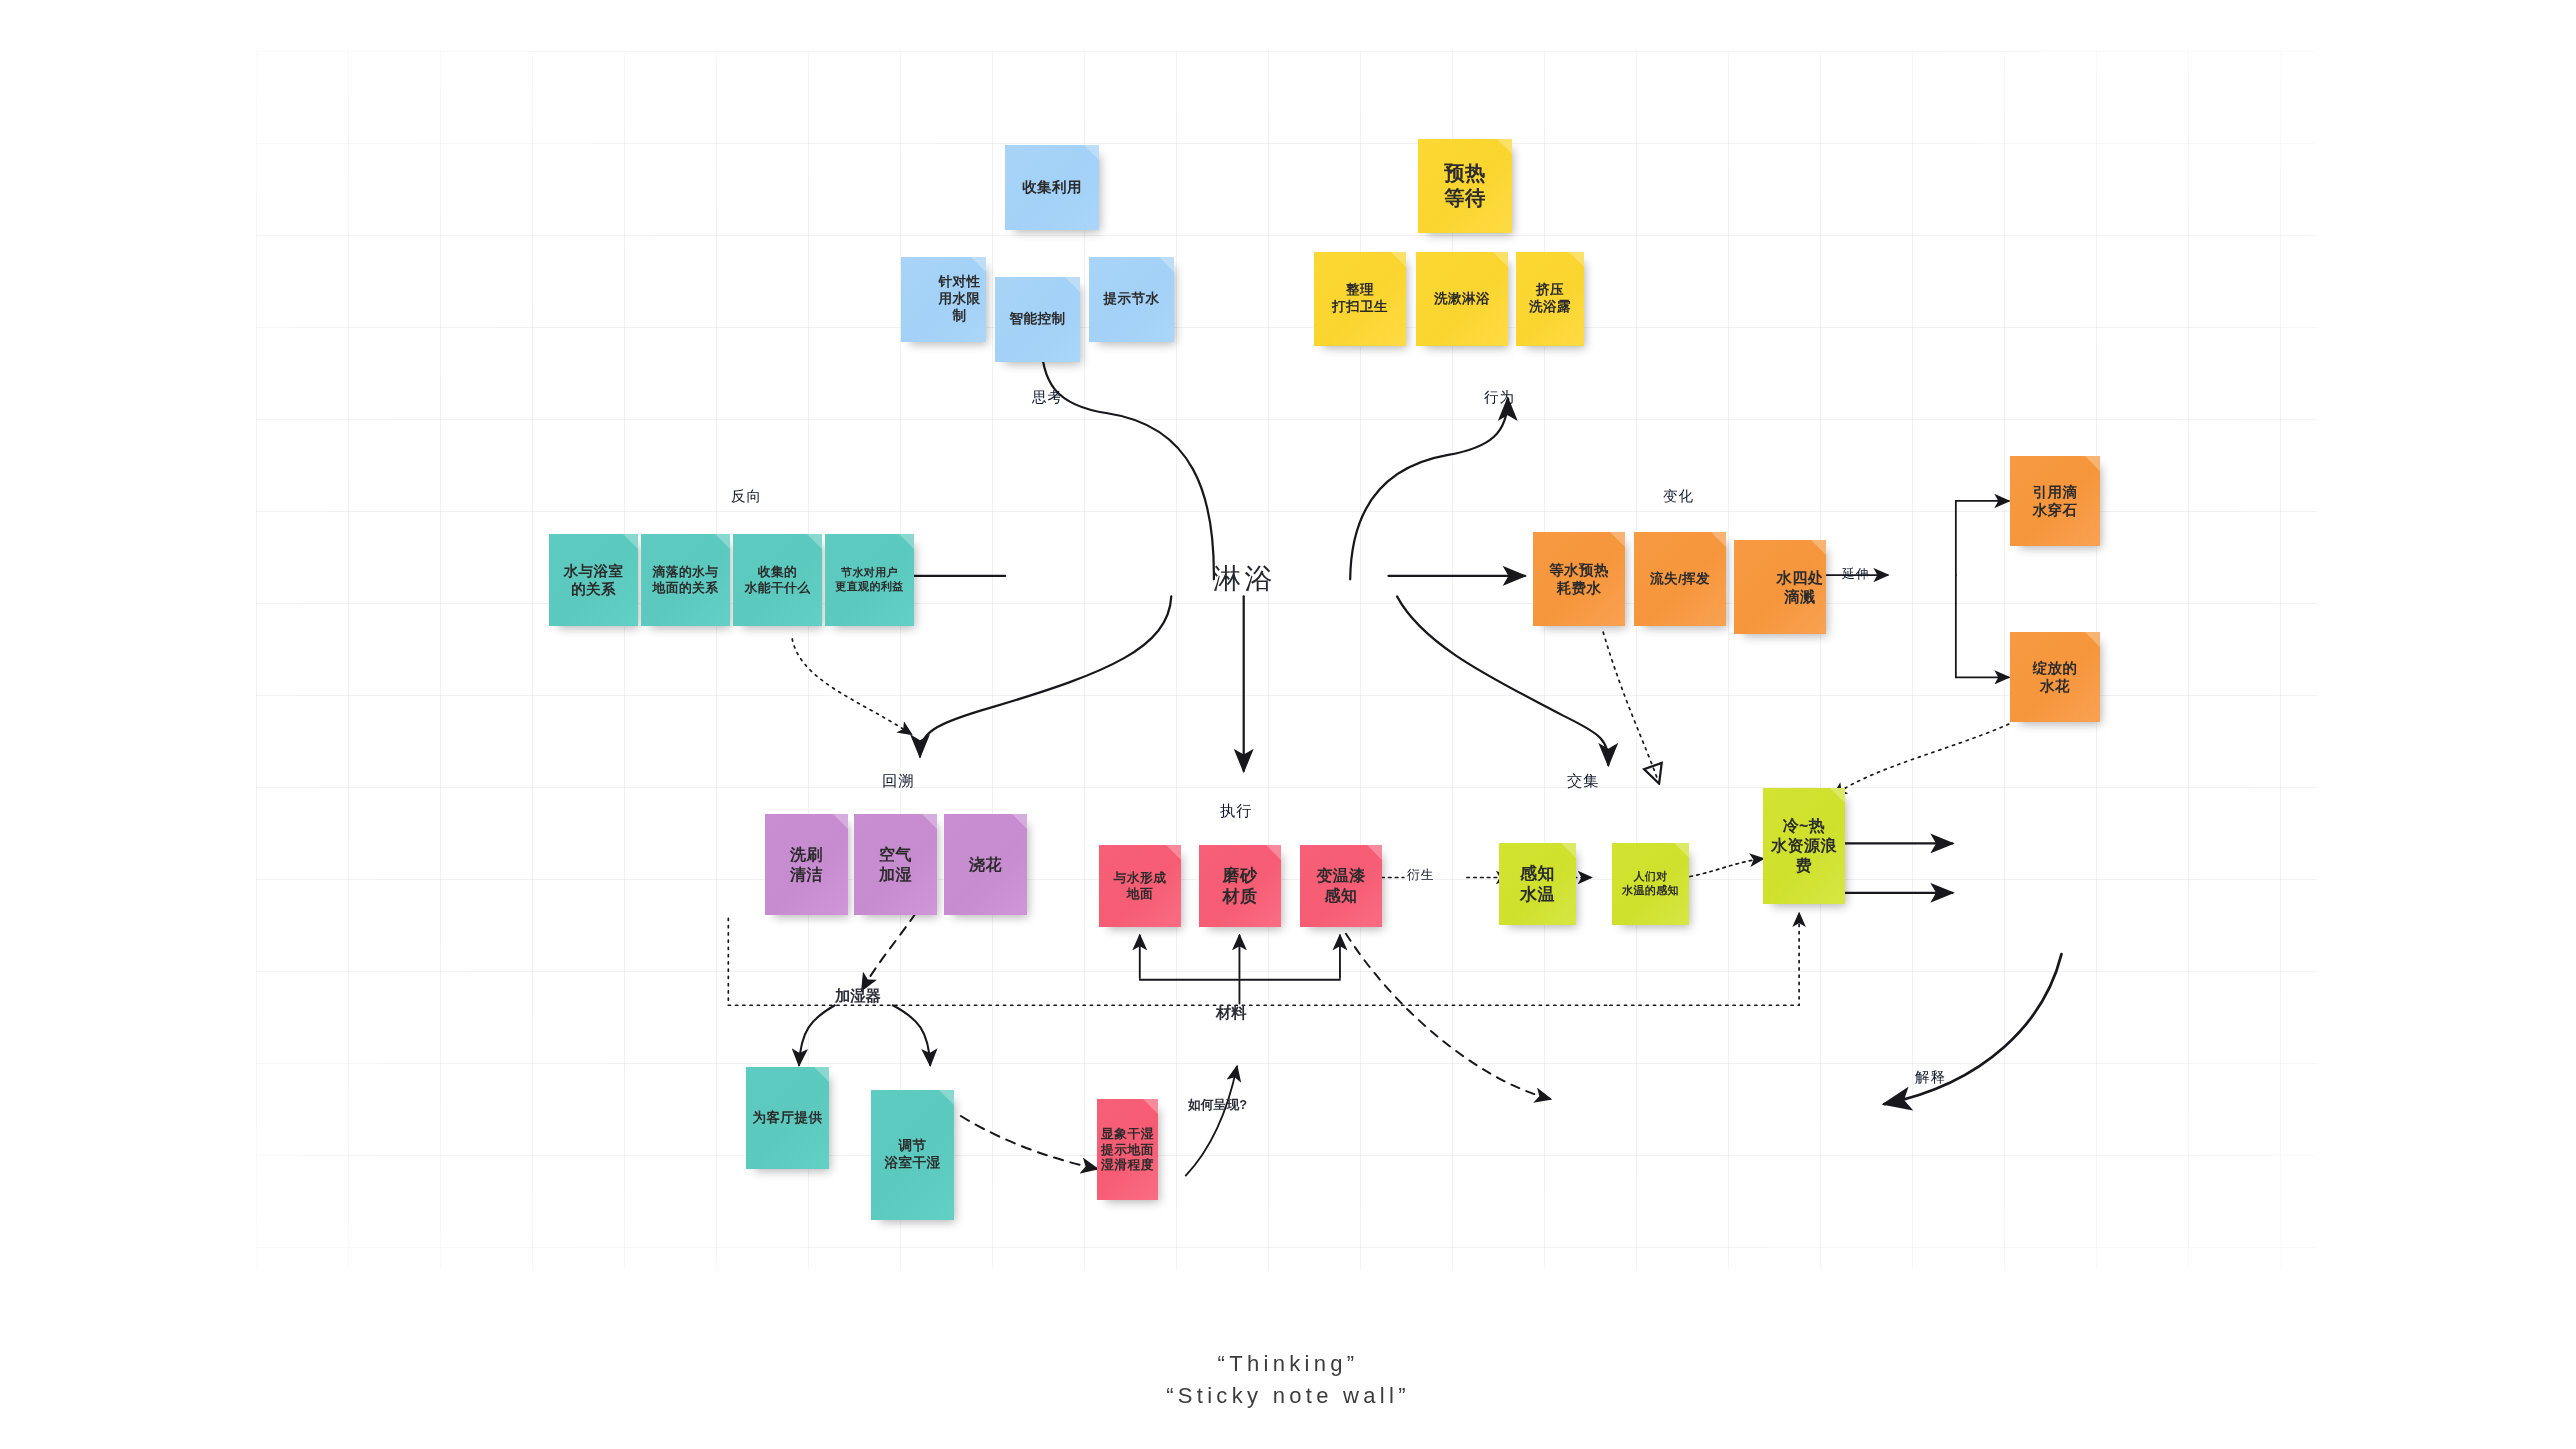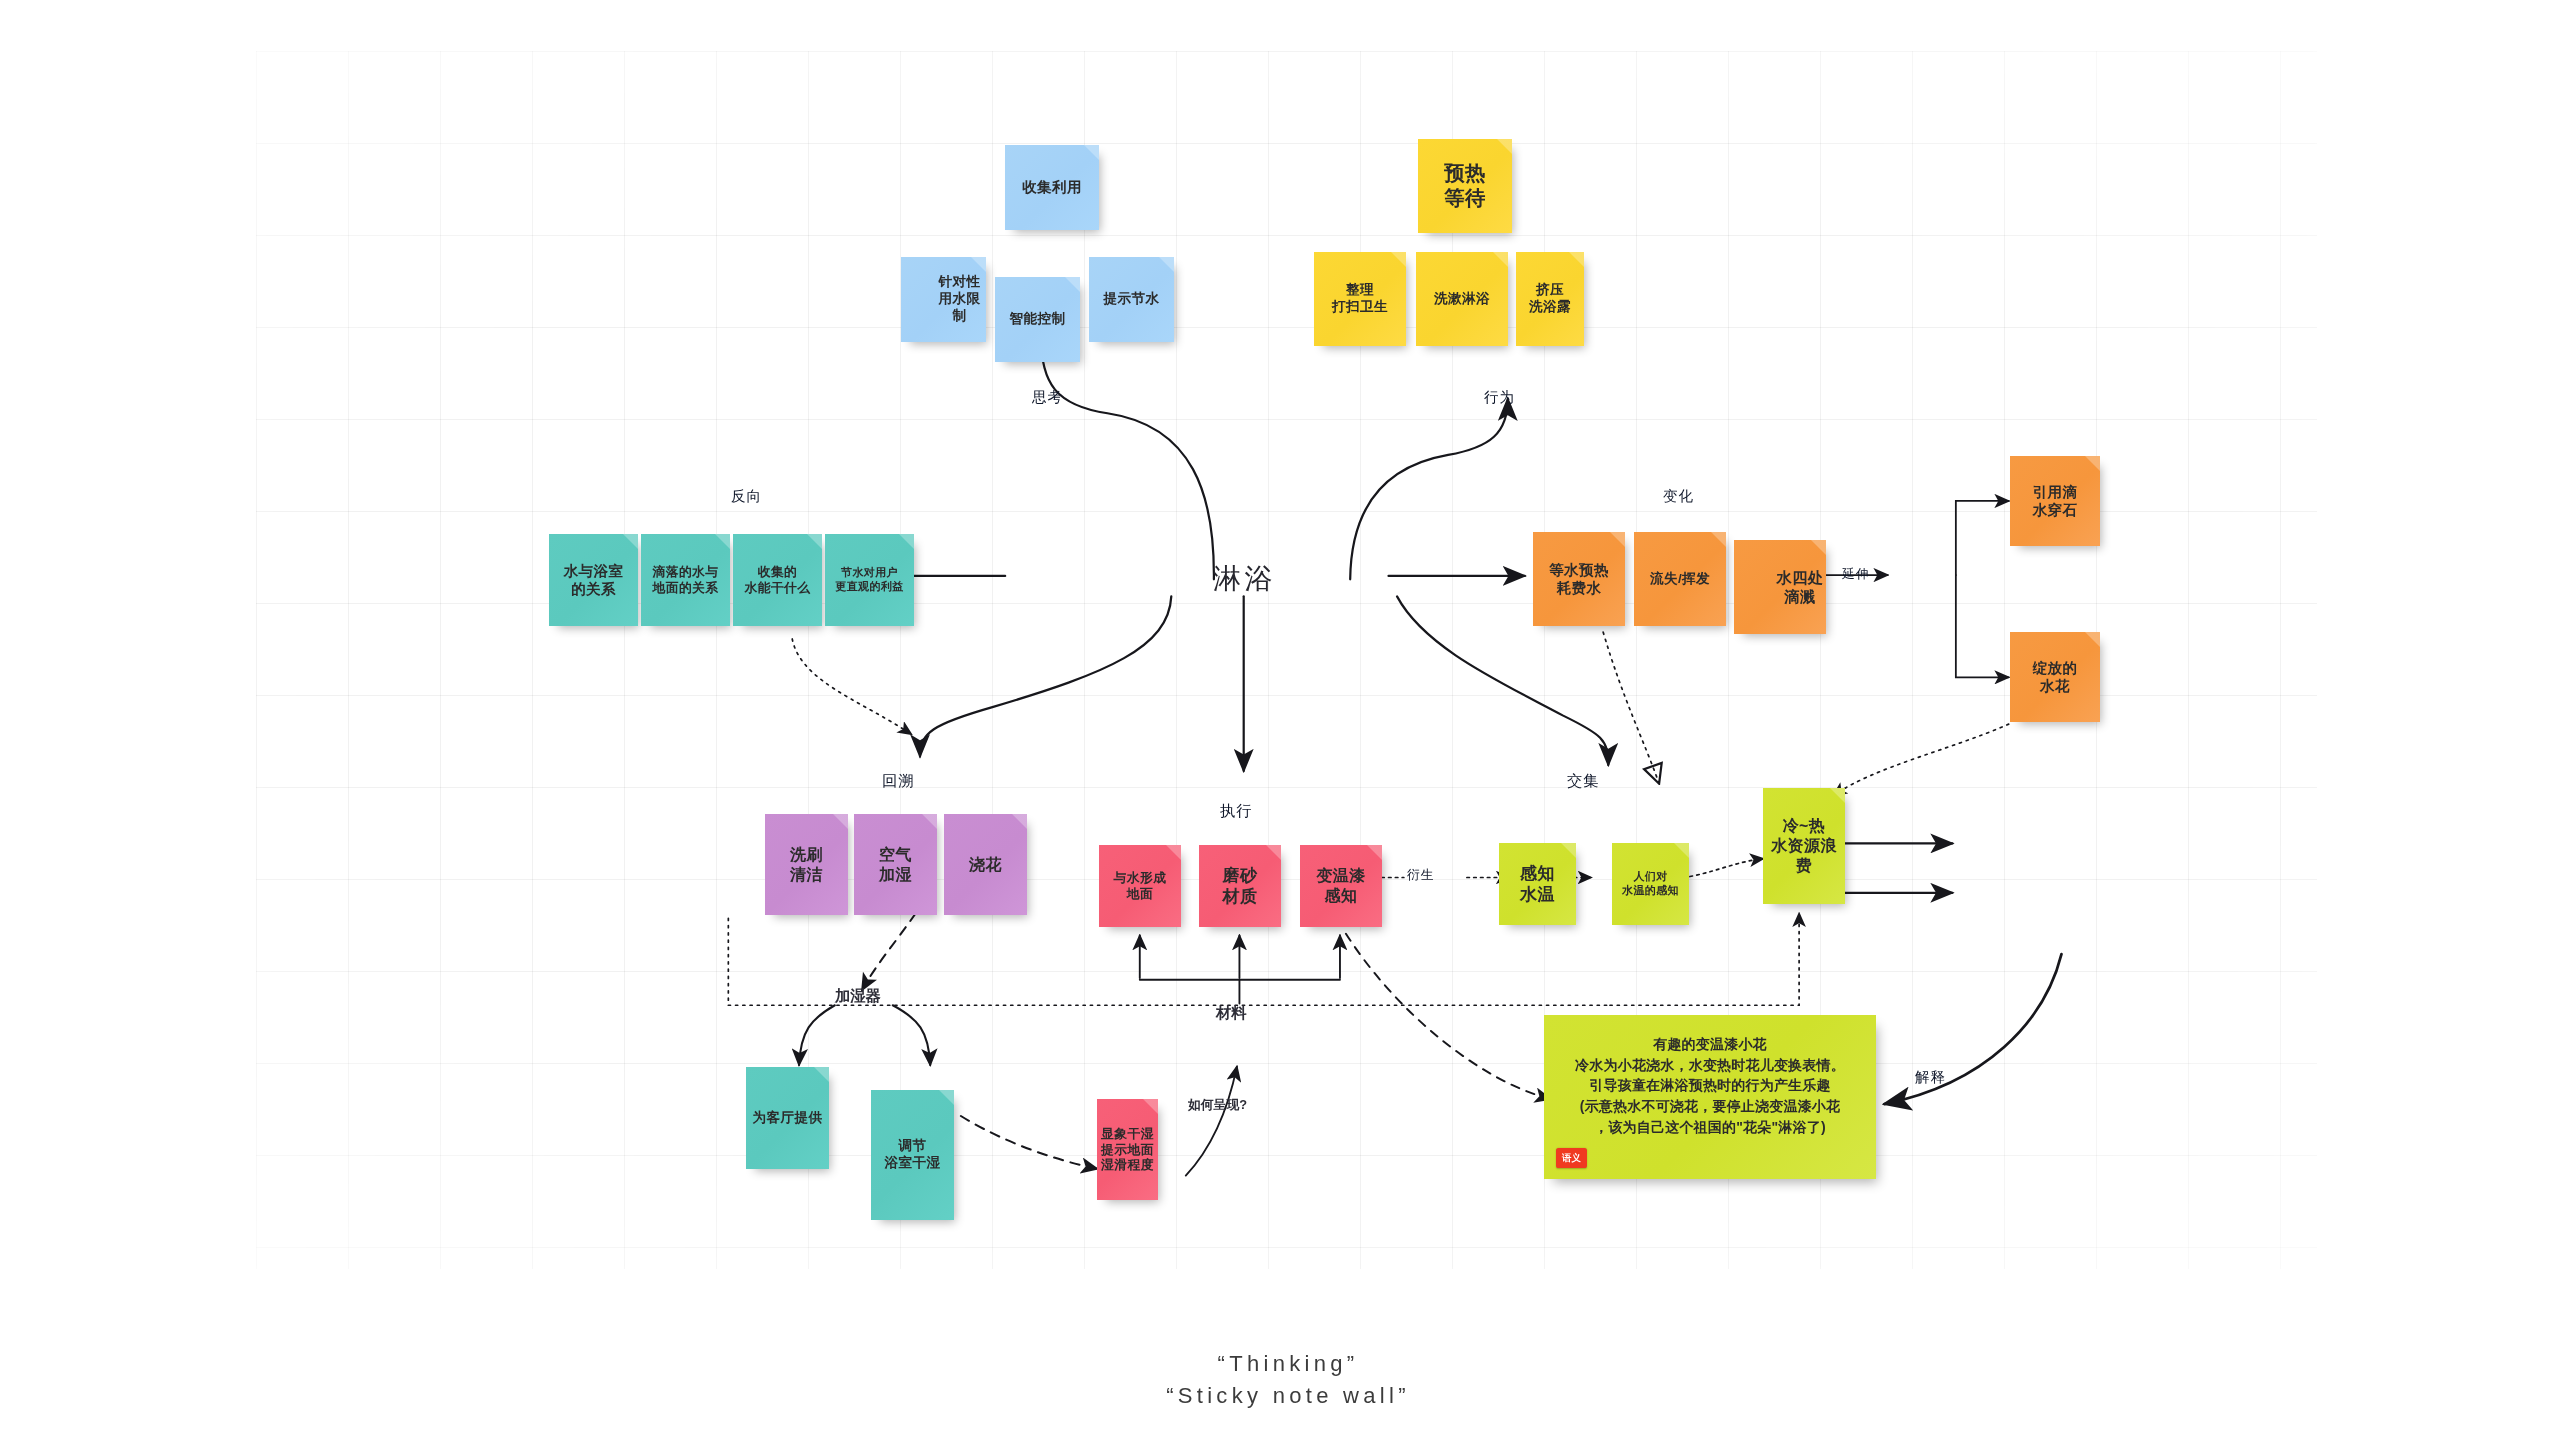--- a/index.html
+++ b/index.html
@@ -262,28 +262,20 @@
 
 
   <div class="note teal" style="left:746px;top:1067px;width:83px;height:102px;font-size:13.6px;">为客厅提供</div>
   <div class="note teal" style="left:871px;top:1090px;width:83px;height:130px;font-size:13.6px;">调节
 浴室干湿</div>
 
   <div class="note pink" style="left:1097px;top:1099px;width:61px;height:101px;font-size:12.8px;">显象干湿
 提示地面
 湿滑程度</div>
 
-  <div class="memo" style="left:1544px;top:1015px;width:332px;height:164px;">
-    <div class="memo-text">有趣的变温漆小花
-冷水为小花浇水，水变热时花儿变换表情。
-引导孩童在淋浴预热时的行为产生乐趣
-(示意热水不可浇花，要停止浇变温漆小花
-，该为自己这个祖国的"花朵"淋浴了)</div>
-    <div class="memo-badge">语义</div>
-  </div>
 
   <div id="center-node" style="left:1213px;top:560px;">淋浴</div>
 
   <div class="lbl" style="left:1032px;top:388px;font-size:14.5px;">思考</div>
   <div class="lbl" style="left:1484px;top:388px;font-size:14.5px;">行为</div>
   <div class="lbl" style="left:731px;top:487px;font-size:14.5px;">反向</div>
   <div class="lbl" style="left:1663px;top:487px;font-size:14.5px;">变化</div>
   <div class="lbl" style="left:882px;top:771px;font-size:15.3px;">回溯</div>
   <div class="lbl" style="left:1220px;top:801px;font-size:15.3px;">执行</div>
   <div class="lbl" style="left:1567px;top:771px;font-size:15.3px;">交集</div>

